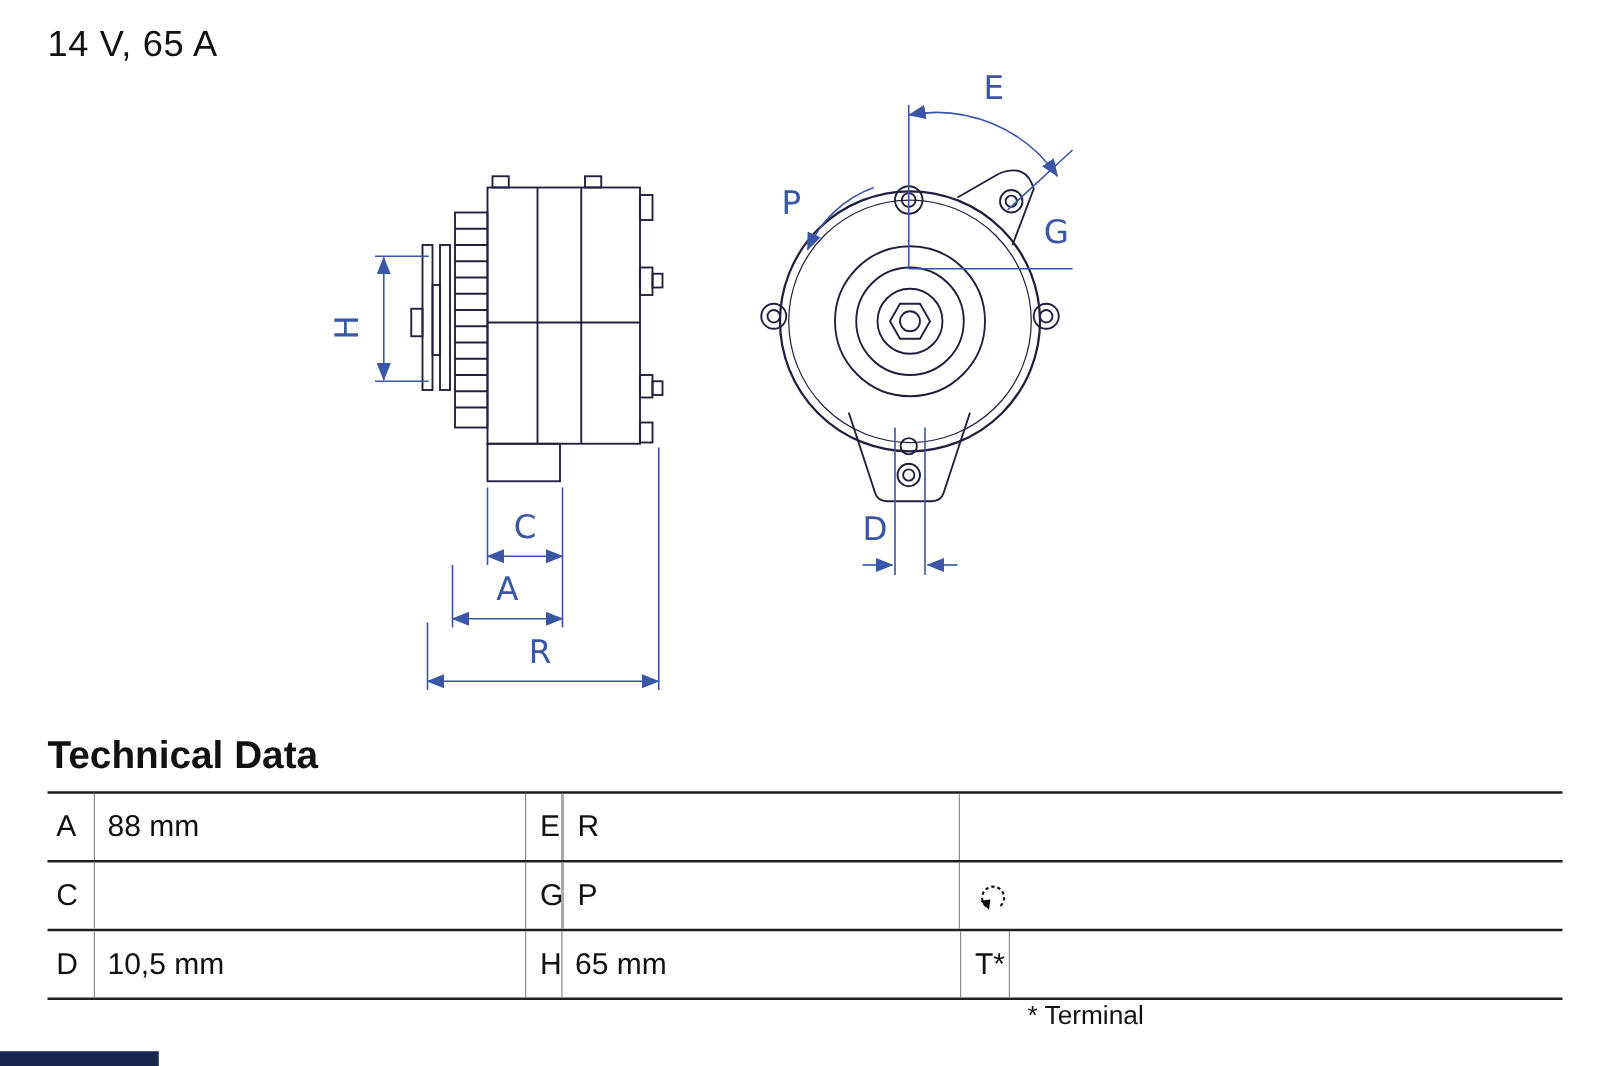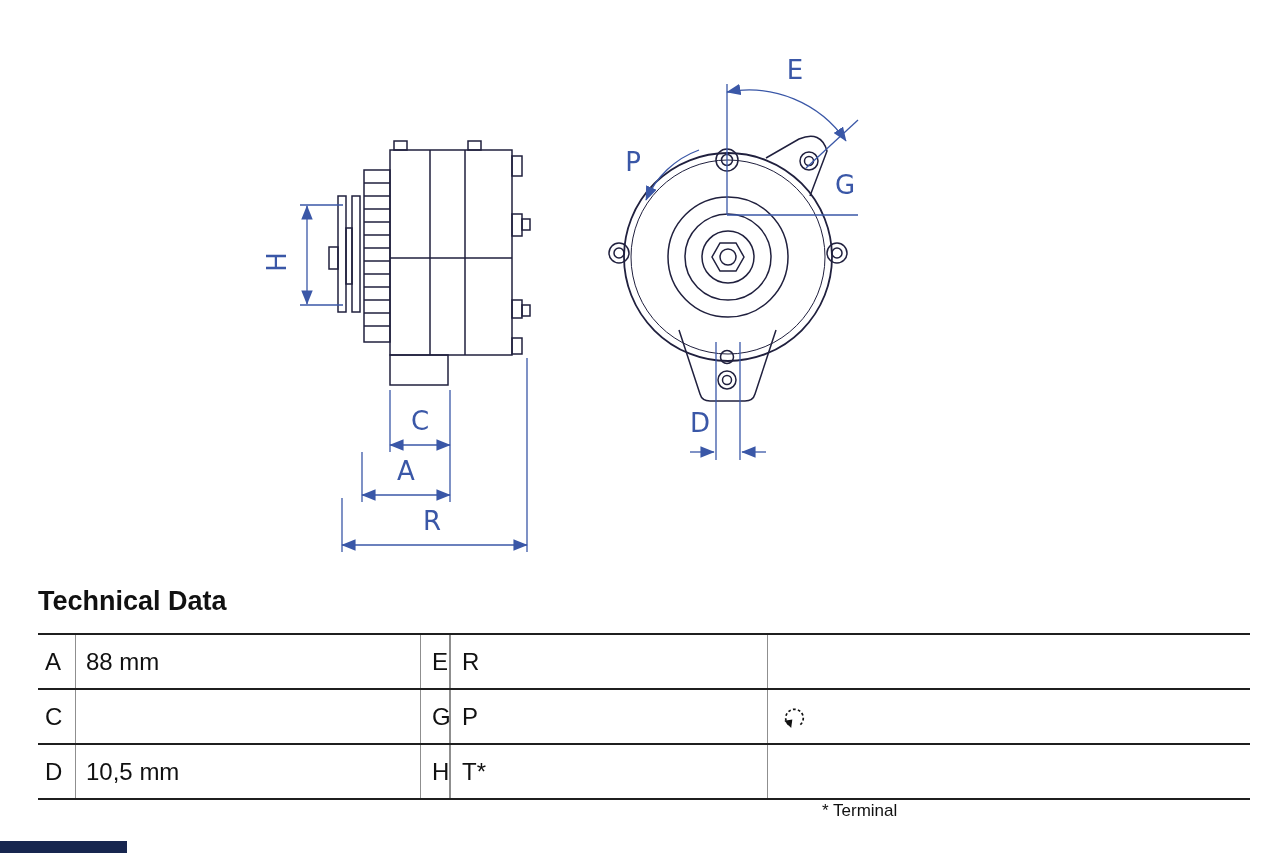--- a/index.html
+++ b/index.html
@@ -9,48 +9,49 @@
     background:#ffffff; color:#111; position:relative; overflow:hidden;
   }
   .page { position:absolute; inset:0; background:#fff; }
   .rating {
     position:absolute; left:38px; top:20px;
     font-size:29px; letter-spacing:0.5px; color:#111;
   }
   .drawing-svg { position:absolute; left:0; top:0; }
   .tech-title {
     position:absolute; left:38px; top:586px;
-    font-size:27px; font-weight:bold; color:#111;
+    font-size:31px; font-weight:bold; color:#111;
   }
   .data-table {
     position:absolute; left:38px; top:633px; width:1212px;
     border-top:2px solid #1f1f1f;
   }
   .t-row {
     display:grid;
     grid-template-columns:38px 344px 30px 318px 40px 1fr;
     height:55px;
     border-bottom:2px solid #1f1f1f;
   }
   .cell { display:flex; align-items:center; font-size:24px; color:#111; overflow:hidden; }
   .cell.label { padding-left:7px; border-right:1px solid #8f8f8f; }
   .cell.label.g2, .cell.label.g3 { border-left:1px solid #8f8f8f; padding-left:11px; }
   .cell.value { padding-left:10px; }
   .rot-icon { margin-left:4px; margin-top:2px; }
-  .footnote { position:absolute; left:822px; top:801px; font-size:17px; color:#111; }
+  .footnote { position:absolute; left:822px; top:801px; font-size:21px; color:#111; }
   .corner-mark {
     position:absolute; left:0; bottom:0; width:127px; height:12px;
     background:#17264f;
   }
 </style>
 </head>
 <body>
 
 <div class="page">
 
+  <div class="rating">14 V, 65 A</div>
 
   <svg class="drawing-svg" width="1280" height="580" viewBox="0 0 1280 580">
     <defs>
       <marker id="arr" viewBox="0 0 10 8" refX="9.5" refY="4" markerWidth="11" markerHeight="8.8" orient="auto-start-reverse">
         <path d="M0,0 L10,4 L0,8 z" fill="#3a57a7"></path>
       </marker>
     </defs>
 
     <g stroke="#20203e" fill="none" stroke-width="1.5">
       <g>
@@ -184,20 +185,21 @@
           <path d="M 9 25 A 11.5 11.5 0 1 1 23 25.5" fill="none" stroke="#111" stroke-width="2.2" stroke-dasharray="3.5 3"></path>
           <path d="M 3 19.5 L 12 29 L 13.5 18 Z" fill="#111"></path>
         </svg>
       </div>
     </div>
 
     <div class="t-row">
       <div class="cell label">D</div>
       <div class="cell value">10,5 mm</div>
       <div class="cell label g2">H</div>
+      <div class="cell value">65 mm</div>
       <div class="cell label g3">T*</div>
     </div>
 
   </div>
 
   <div class="footnote">* Terminal</div>
 
   <div class="corner-mark"></div>
 
 </div>

